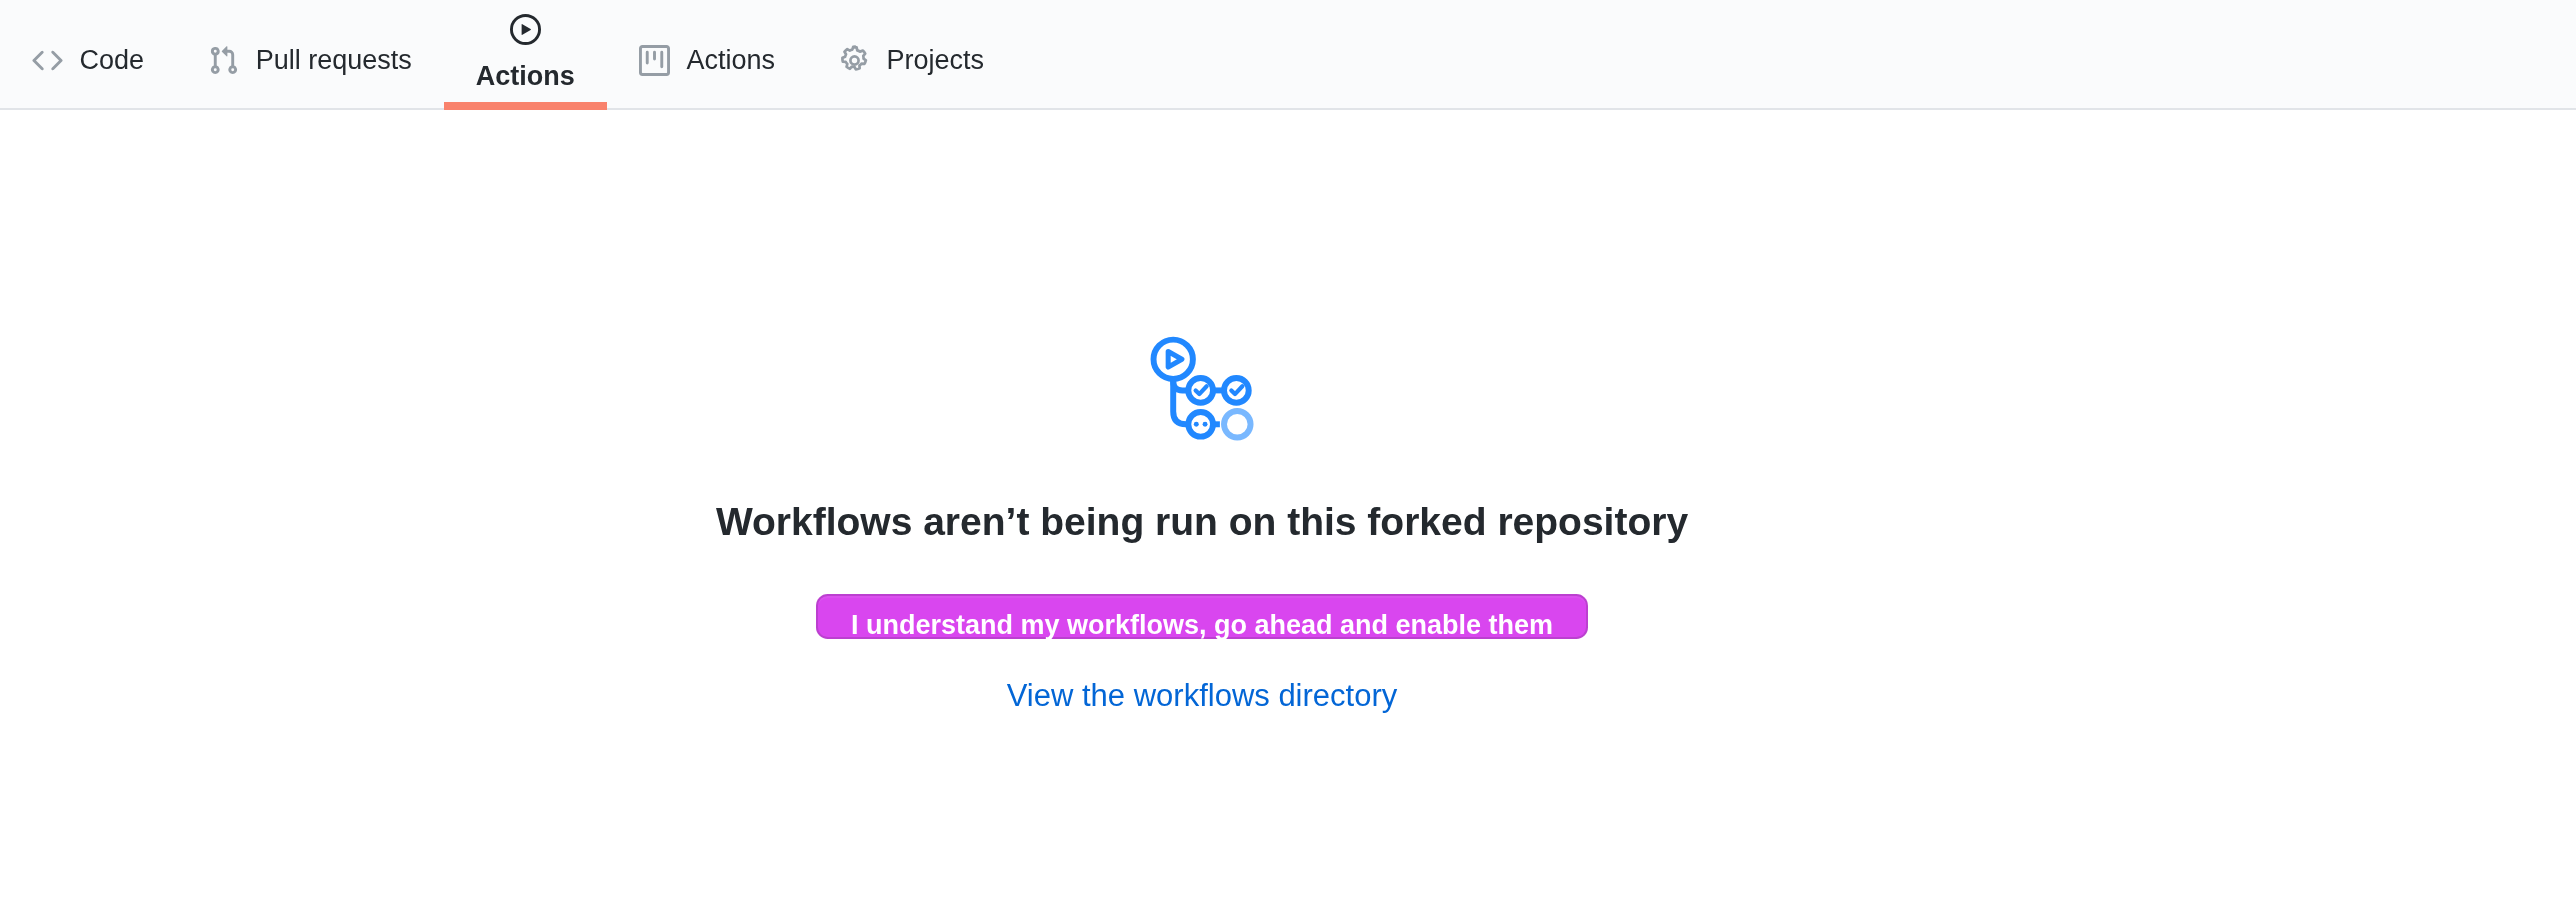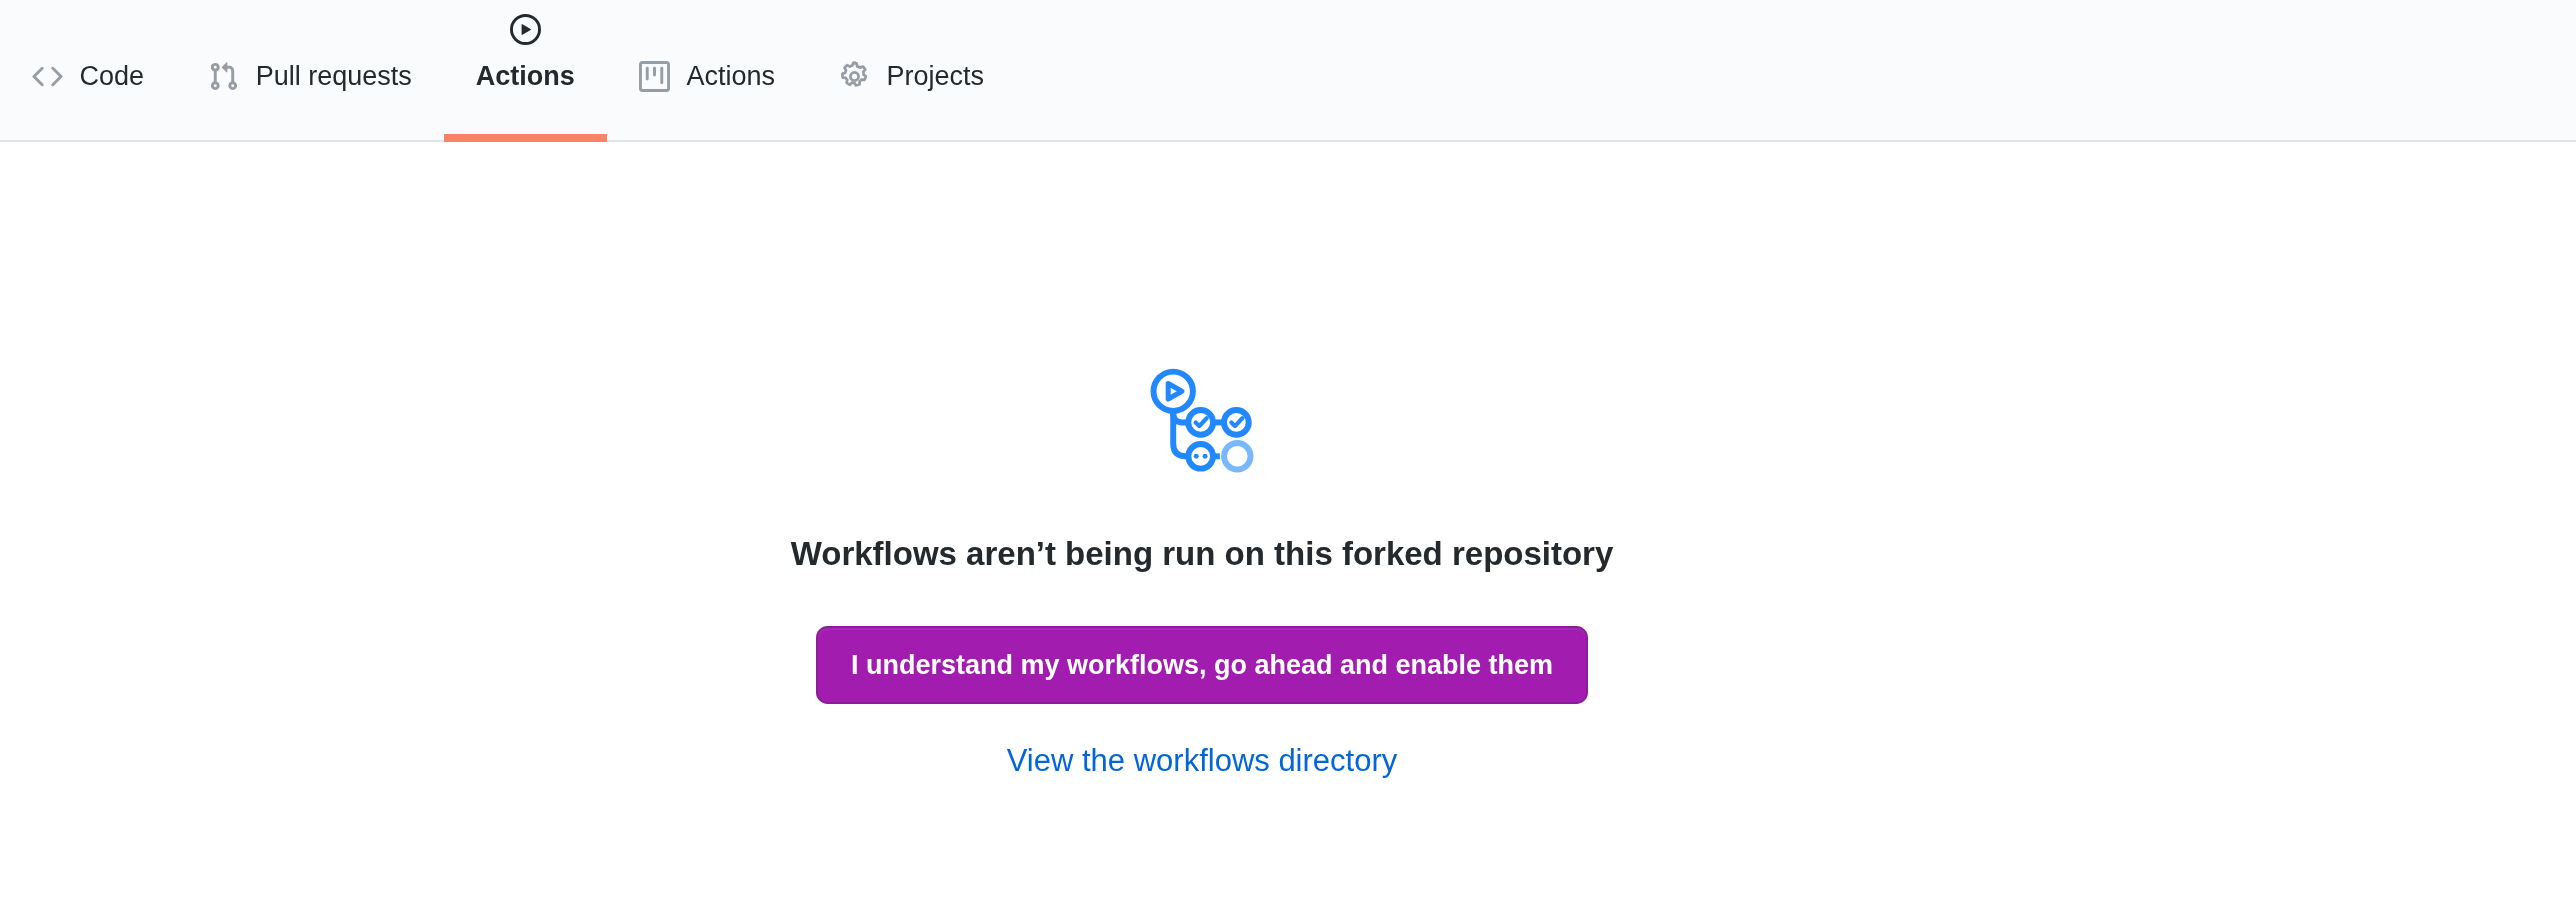--- a/index.html
+++ b/index.html
@@ -10,21 +10,21 @@
     overflow: hidden;
     background: #ffffff;
     font-family: "Liberation Sans", "DejaVu Sans", sans-serif;
     -webkit-font-smoothing: antialiased;
   }
 
   
   .tabnav {
     box-sizing: border-box;
     width: 100%;
-    height: 142px;
+    height: 110px;
     background: #fafbfc;
     border-bottom: 2px solid #e1e4e8;
     display: flex;
     align-items: stretch;
   }
   .tab {
     position: relative;
     display: flex;
     align-items: center;
     gap: 16.6px;
@@ -49,39 +49,39 @@
   .content {
     width: 2404px;
     padding-top: 220px;
     text-align: center;
   }
   .illustration { display: inline-block; width: 119px; height: 119px; }
   .illustration svg { width: 119px; height: 119px; display: block; }
 
   h2.blank-title {
     margin: 43px 0 0 0;
-    font-size: 33px;
+    font-size: 39px;
     line-height: 51px;
     font-weight: bold;
     color: #24292e;
   }
   p.blank-desc {
     margin: 13.7px auto 0 auto;
     max-width: 1642px;
     font-size: 31px;
     line-height: 41px;
     color: #586069;
   }
   .enable-btn {
     display: inline-block;
     margin-top: 47px;
     padding: 0 33px;
-    height: 78px;
+    height: 45px;
     line-height: 59px;
-    background: #a21caf;
+    background: #d946ef;
     border: 2px solid rgba(27, 31, 35, 0.15);
     border-radius: 11.7px;
     box-sizing: border-box;
     color: #ffffff;
     font-size: 27px;
     font-weight: bold;
     font-family: inherit;
     cursor: pointer;
     box-shadow: inset 0 2px 0 rgba(255,255,255,0.06);
   }

